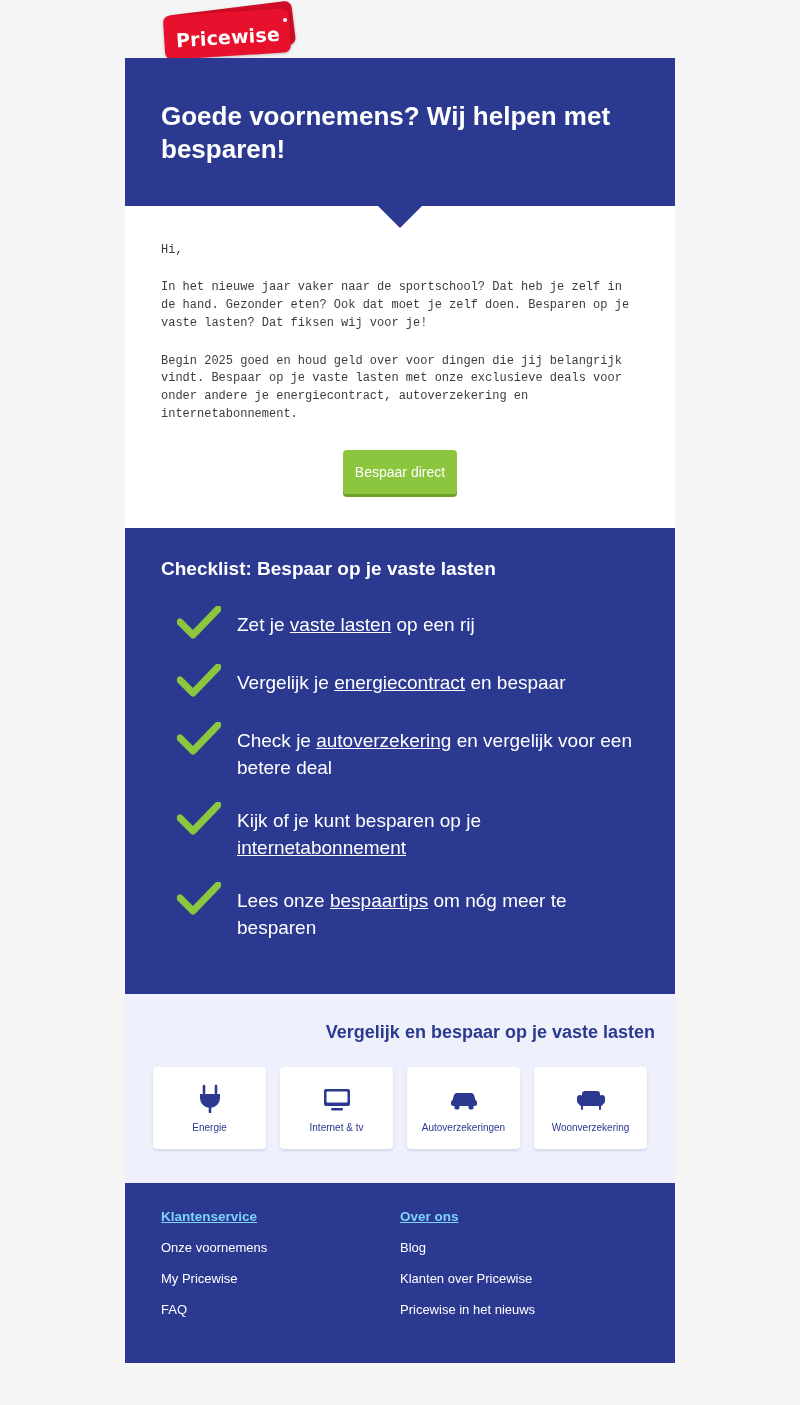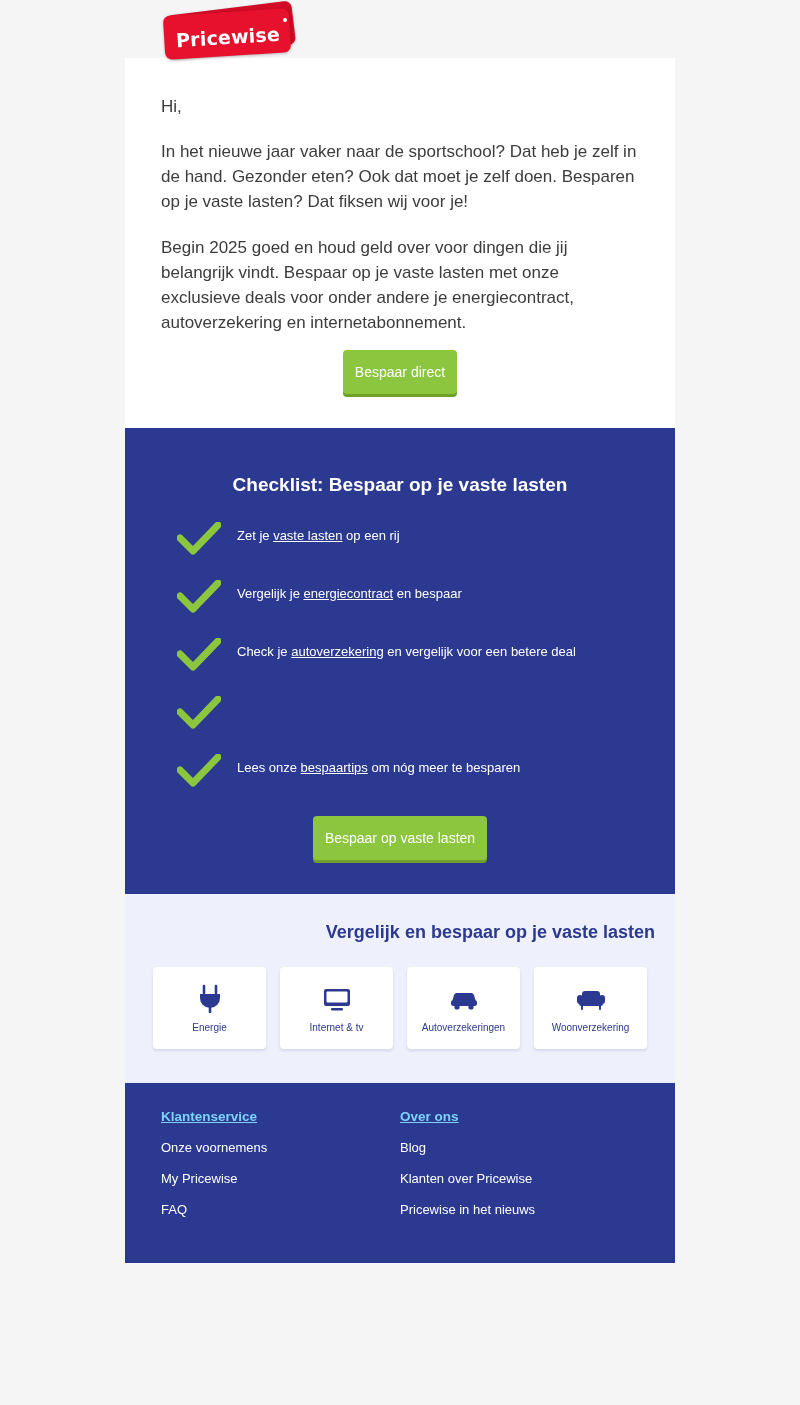--- a/index.html
+++ b/index.html
@@ -97,24 +97,25 @@
   }
 
   
   .intro {
     background: #ffffff;
     padding: 36px 36px 34px 36px;
   }
   .intro p {
     margin: 0 0 20px 0;
     color: #3c3c3c;
-    font-size: 17px;
+    font-size: 12px;
     line-height: 1.48;
-  }
-  .intro p.last { margin-bottom: 15px; }
+    font-family: Liberation Mono, monospace;
+  }
+  .intro p.last { margin-bottom: 26px; }
 
   .btn-wrap { text-align: center; }
   .btn {
     display: inline-block;
     background: #8cc63e;
     color: #ffffff;
     font-size: 14px;
     padding: 14px 12px;
     border-radius: 4px;
     border: none;
@@ -123,40 +124,39 @@
     text-decoration: none;
     font-family: "Liberation Sans", sans-serif;
   }
 
   
   .checklist {
     background: #2b3990;
     padding: 30px 36px 34px 36px;
   }
   .checklist h2 {
-    margin: 16px 0 24px 0;
+    margin: 0 0 24px 0;
     color: #ffffff;
     font-size: 19px;
-    text-align: center;
   }
   .check-row {
     display: flex;
     align-items: flex-start;
     margin-bottom: 18px;
   }
   .check-icon {
     width: 76px;
     flex: 0 0 76px;
     text-align: center;
     padding-top: 2px;
   }
   .check-icon svg { display: inline-block; }
   .check-text {
     color: #ffffff;
-    font-size: 13px;
+    font-size: 19px;
     line-height: 1.45;
     padding-top: 7px;
   }
   .check-text a {
     color: #ffffff;
     text-decoration: underline;
   }
   .checklist .btn-wrap { margin-top: 24px; }
 
   
@@ -224,20 +224,24 @@
 
     <div class="logo-area">
       <div class="logo">
         <div class="card card1"></div>
         <div class="card card2"></div>
         <div class="logo-text">Pricewise</div>
         <div class="logo-dot"></div>
       </div>
     </div>
 
+    <div class="hero">
+      <h1>Goede voornemens? Wij helpen met besparen!</h1>
+      <div class="hero-arrow"></div>
+    </div>
 
     <div class="intro">
       <p>Hi,</p>
       <p>In het nieuwe jaar vaker naar de sportschool? Dat heb je zelf in de hand. Gezonder eten? Ook dat moet je zelf doen. Besparen op je vaste lasten? Dat fiksen wij voor je!</p>
       <p class="last">Begin 2025 goed en houd geld over voor dingen die jij belangrijk vindt. Bespaar op je vaste lasten met onze exclusieve deals voor onder andere je energiecontract, autoverzekering en internetabonnement.</p>
       <div class="btn-wrap">
         <a class="btn" href="#">Bespaar direct</a>
       </div>
     </div>
 
@@ -259,31 +263,29 @@
           <div class="check-row">
             <div class="check-icon"><svg width="44" height="34" viewBox="0 0 44 34">
                 <path d="M3 16 L16 29 L41 3" stroke="#8cc63e" stroke-width="7" fill="none" stroke-linecap="round" stroke-linejoin="round"></path>
               </svg></div>
             <div class="check-text">Check je <a href="#">autoverzekering</a> en vergelijk voor een betere deal</div>
           </div>
           <div class="check-row">
             <div class="check-icon"><svg width="44" height="34" viewBox="0 0 44 34">
                 <path d="M3 16 L16 29 L41 3" stroke="#8cc63e" stroke-width="7" fill="none" stroke-linecap="round" stroke-linejoin="round"></path>
               </svg></div>
+            <div class="check-text">Kijk of je kunt besparen op je <a href="#">internetabonnement</a></div>
           </div>
           <div class="check-row">
             <div class="check-icon"><svg width="44" height="34" viewBox="0 0 44 34">
                 <path d="M3 16 L16 29 L41 3" stroke="#8cc63e" stroke-width="7" fill="none" stroke-linecap="round" stroke-linejoin="round"></path>
               </svg></div>
             <div class="check-text">Lees onze <a href="#">bespaartips</a> om nóg meer te besparen</div>
           </div>
         </div>
-      <div class="btn-wrap">
-        <a class="btn" href="#">Bespaar op vaste lasten</a>
-      </div>
     </div>
 
     <div class="cats">
       <h2>Vergelijk en bespaar op je vaste lasten</h2>
       <div class="cat-grid" id="cat-grid">
           <a class="cat" href="#">
             <span>
               <svg width="30" height="30" viewBox="0 0 30 30">
                 <path d="M9 3 v7 M21 3 v7" stroke="#2b3990" stroke-width="2.6" stroke-linecap="round"></path>
                 <path d="M5 11 h20 v4 a10 10 0 0 1 -20 0 z" fill="#2b3990"></path>

